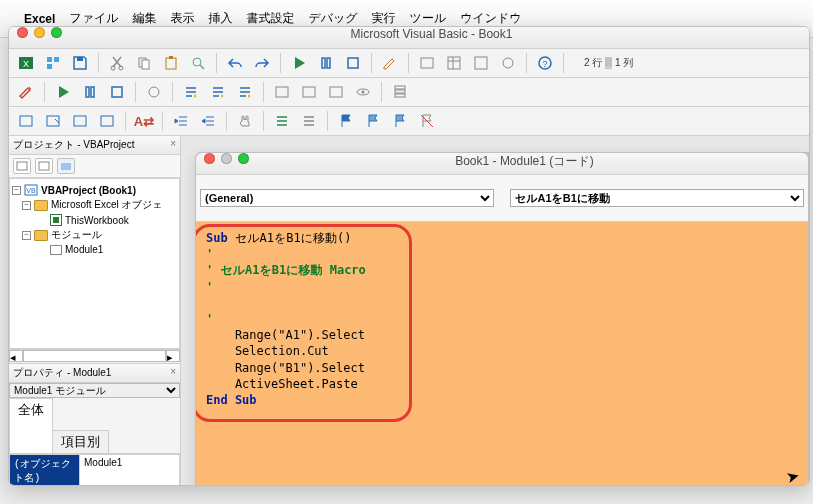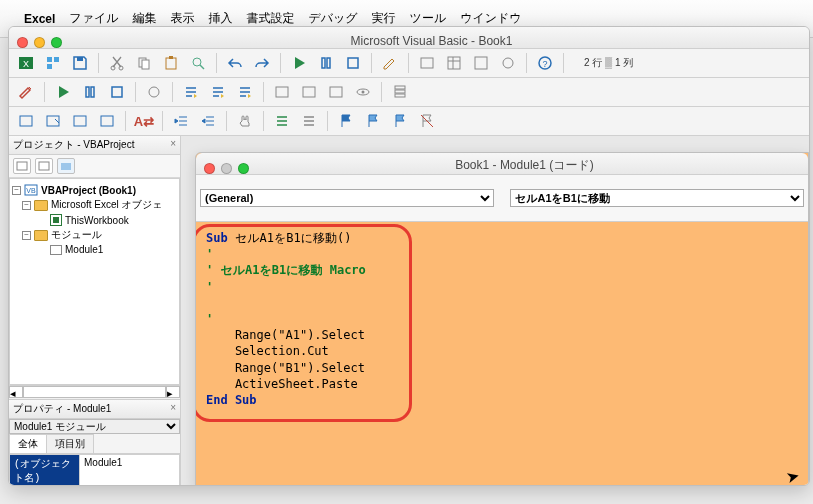--- a/index.html
+++ b/index.html
@@ -4,21 +4,21 @@
 <style>
   * { box-sizing: border-box; margin: 0; padding: 0; }
   body { font-family: "Hiragino Sans", "Meiryo", sans-serif; font-size: 11px; background: #ececec; width: 813px; height: 504px; overflow: hidden; position: relative; }
   
   .mac-menubar { height: 38px; background: linear-gradient(#fdfdfd,#f1f1f1); border-bottom: 1px solid #cfcfcf; display: flex; align-items: center; padding: 0 10px; gap: 14px; font-size: 12px; }
   .mac-menubar .apple { font-size: 13px; }
   .mac-menubar .appname { font-weight: bold; }
   .mac-menubar span { white-space: nowrap; }
   
   .vb-window { position: absolute; left: 8px; top: 26px; width: 802px; height: 460px; background: #ececec; border: 1px solid #bfbfbf; border-radius: 6px; box-shadow: 0 6px 20px rgba(0,0,0,.2); overflow: hidden; }
-  .titlebar { height: 22px; display: flex; align-items: flex-end; padding: 0 8px; border-bottom: 1px solid #cfcfcf; background: linear-gradient(#f7f7f7,#e8e8e8); }
+  .titlebar { height: 22px; display: flex; align-items: flex-start; padding: 0 8px; border-bottom: 1px solid #cfcfcf; background: linear-gradient(#f7f7f7,#e8e8e8); }
   .tlights { display: flex; gap: 6px; }
   .tlights div { width: 11px; height: 11px; border-radius: 50%; border: 0.5px solid rgba(0,0,0,.2); }
   .tl-r { background: #ff5f57; } .tl-y { background: #febc2e; } .tl-g { background: #28c840; }
   .tl-grey { background: #ccc; }
   .titlebar .title { flex: 1; text-align: center; font-size: 12px; color: #4a4a4a; }
   
   .toolbar { display: flex; align-items: center; padding: 3px 6px; gap: 5px; border-bottom: 1px solid #d0d0d0; background: #f4f4f4; min-height: 28px; }
   .tbtn { width: 22px; height: 22px; display: flex; align-items: center; justify-content: center; border-radius: 3px; color: #4a6; }
   .tbtn svg { width: 16px; height: 16px; }
   .sep { width: 1px; height: 20px; background: #cfcfcf; margin: 0 2px; }
@@ -37,21 +37,21 @@
   .folder{width:14px;height:11px;background:#f5c04e;border:1px solid #b8902a;border-radius:1px;}
   .xls{width:12px;height:12px;background:#fff;border:1px solid #2a7a3a;position:relative;}
   .xls::after{content:"";position:absolute;inset:2px;background:#2a7a3a;}
   .mod{width:12px;height:10px;background:#fff;border:1px solid #888;}
   
   .hscroll { height:14px; background:#f1f1f1; border-top:1px solid #cfcfcf; display:flex; }
   .hscroll div{border:1px solid #bdbdbd; background:#fff; height:12px;}
   
   .propwrap { border-top:1px solid #cfcfcf;}
   .prop-sel { width:100%; font-size:10px; border:1px solid #bbb; margin:0;}
-  .tabs { display:flex; font-size:10px; border-bottom:1px solid #cfcfcf; background:#f4f4f4;}
+  .tabs { display:flex; font-size:13px; border-bottom:1px solid #cfcfcf; background:#f4f4f4;}
   .tabs div{padding:2px 8px; border:1px solid #cfcfcf; border-bottom:none; background:#fff; margin-right:-1px;}
   .propgrid { background:#fff; border:1px solid #cfcfcf;}
   .propgrid .prow{display:flex;font-size:10px;}
   .propgrid .pk{width:70px;background:#0a3b8a;color:#fff;padding:2px 4px;border-right:1px solid #cfcfcf;font-family:Liberation Mono, monospace;}
   .propgrid .pv{flex:1;padding:2px 4px;}
   
   .main { flex:1; position:relative; background:#e8e8e8; }
   
   .codewin { position:absolute; left:14px; top:16px; right:0; bottom:0; background:#fdba74; border:1px solid #bfbfbf; border-radius:6px 0 0 0; box-shadow:0 4px 14px rgba(0,0,0,.15); display:flex; flex-direction:column; overflow:hidden;}
   .codewin .titlebar{border-radius:6px 6px 0 0;}
@@ -424,21 +424,21 @@
       <div class="propwrap">
         <div class="panehead">
           <span>プロパティ - Module1</span>
           <span class="x">×</span>
         </div>
         <select class="prop-sel">
           <option>Module1  モジュール</option>
         </select>
         <div class="tabs">
           <div>全体</div>
-          <div style="background:#f0f0f0;">項目別</div>
+          <div style="background:#f0f0f0;margin-top:32px;">項目別</div>
         </div>
         <div class="propgrid">
           <div class="prow">
             <div class="pk">(オブジェクト名)</div>
             <div class="pv">Module1</div>
           </div>
         </div>
       </div>
     </div>
 

